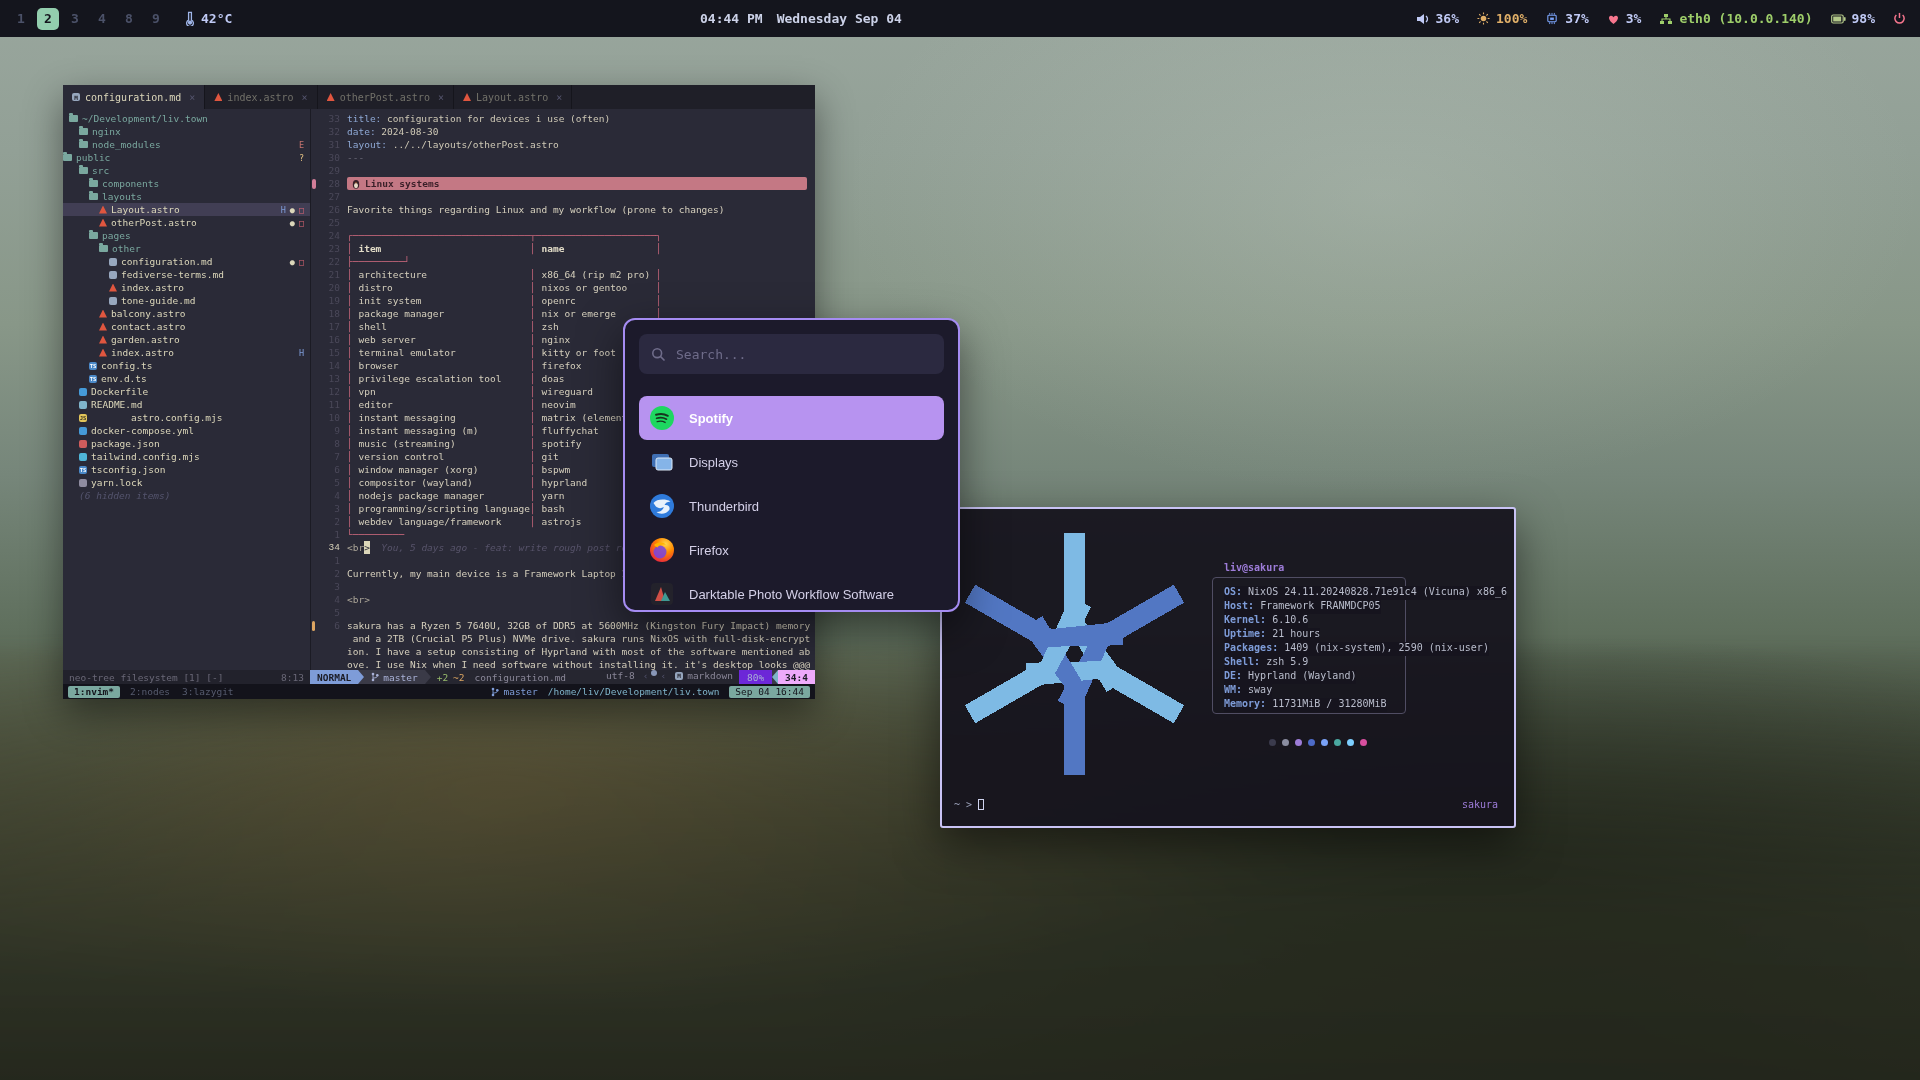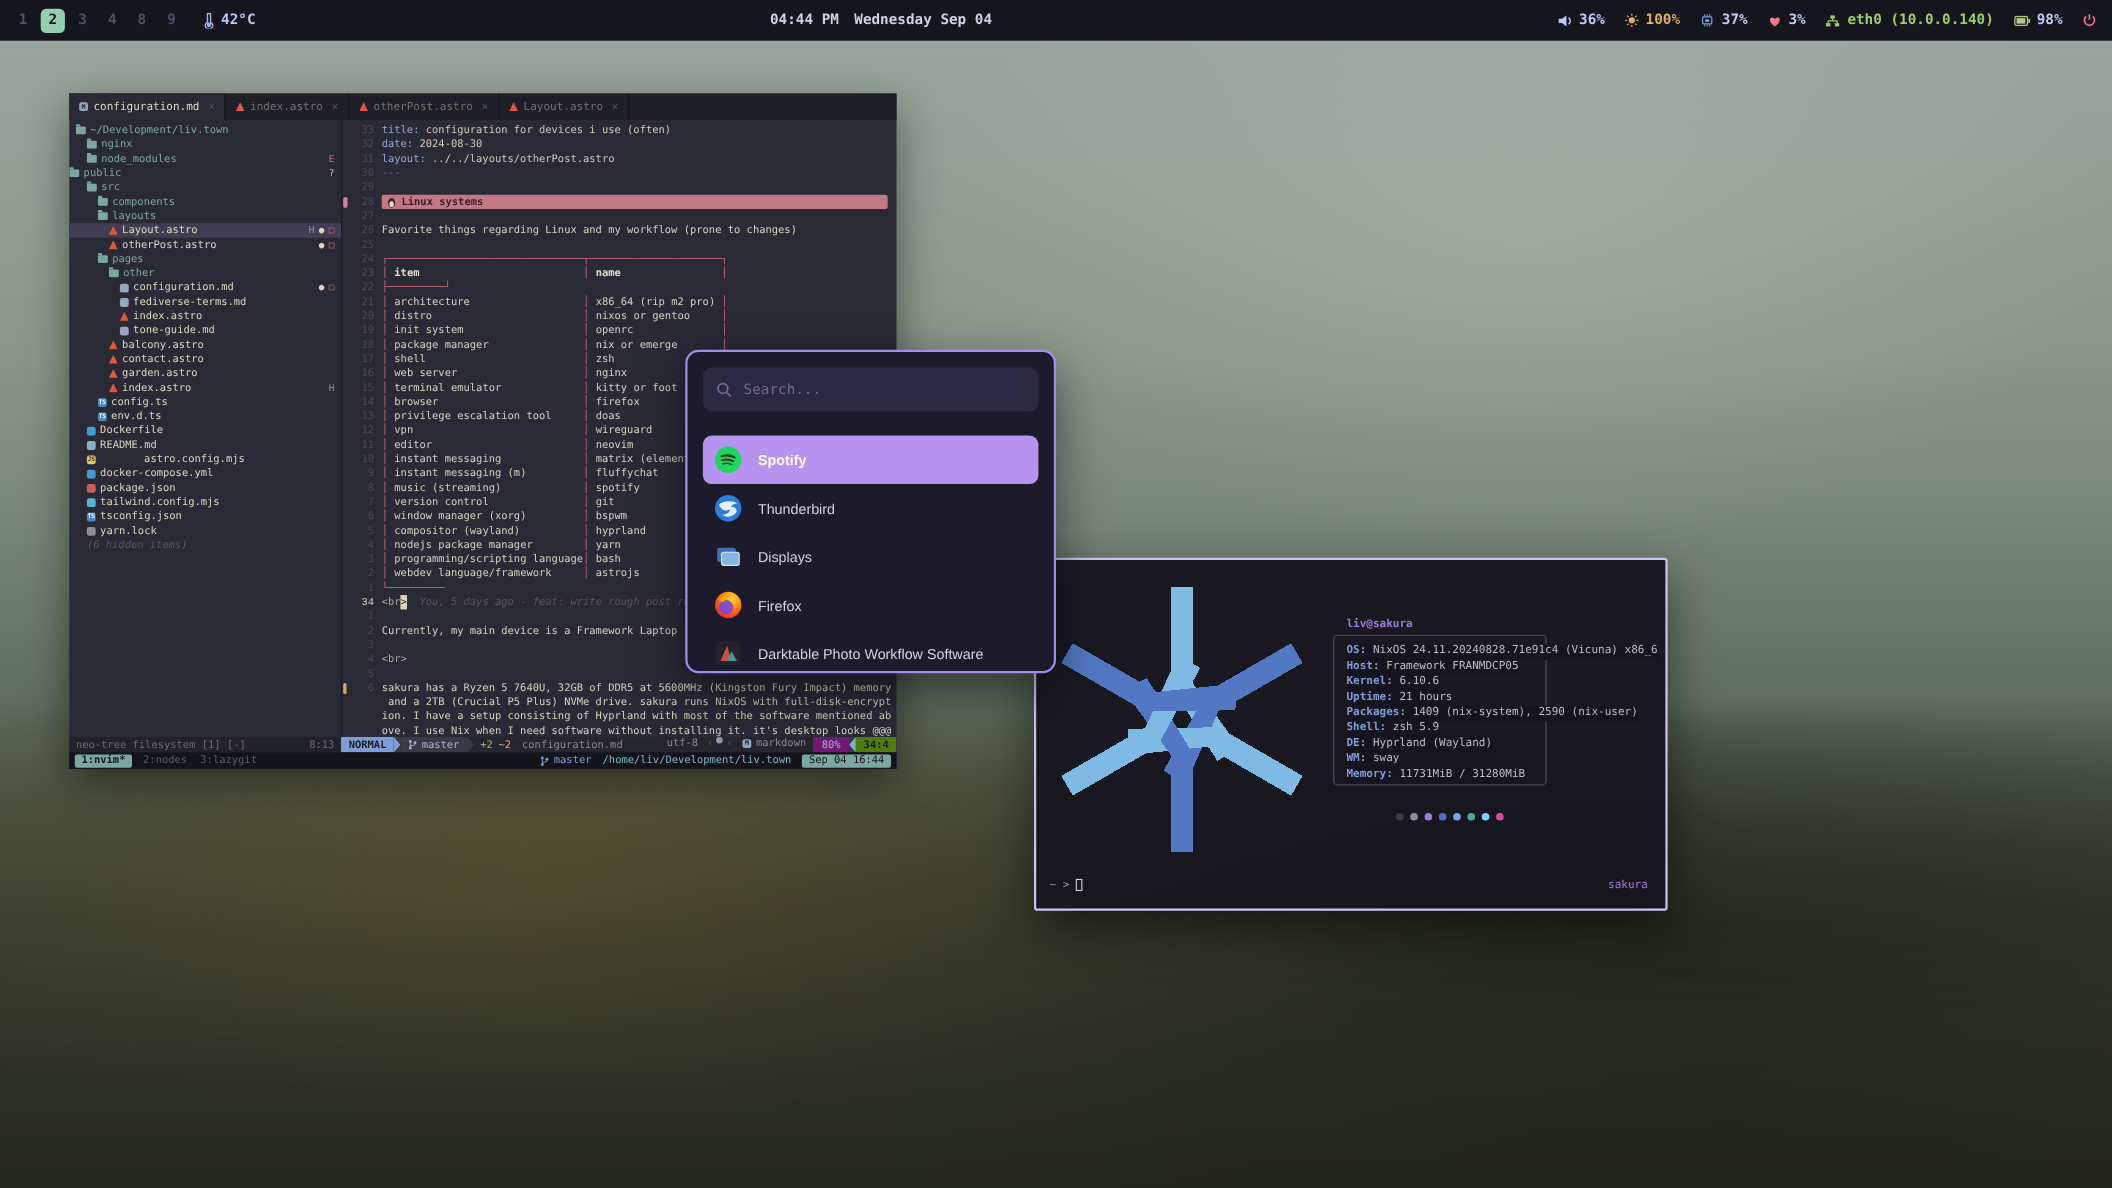--- a/index.html
+++ b/index.html
@@ -99,23 +99,23 @@
   .seg-b{background:#3a3a47;color:#a9b1d6;padding:0 7px;display:flex;gap:4px;align-items:center;height:100%;}
   .arw.gray{border-left:6px solid #3a3a47;}
   .seg-diff{padding:0 6px;display:flex;gap:5px;}
   .diff-add{color:#98bb6c;} .diff-chg{color:#dca561;}
   .seg-file{color:#8a8798;padding:0 4px;}
   .sl-right{margin-left:auto;display:flex;align-items:flex-start;height:100%;}
   .seg-enc{color:#8a8798;padding:0 5px;}
   .sepch{color:#54546d;padding:0 3px;}
   .mini-dot{width:6px;height:6px;border-radius:50%;background:#8a98b8;display:inline-block;}
   .seg-ft{display:flex;gap:4px;align-items:center;color:#8a8798;padding:0 6px;}
-  .seg-pct{color:#a9b1d6;padding:0 8px;background:#701a75;height:100%;display:flex;align-items:center;}
+  .seg-pct{color:#a9b1d6;padding:0 8px;background:#6d28d9;height:100%;display:flex;align-items:center;}
   .arw.cyanl{border-left:none;border-right:6px solid #7fb4ca;background:#3a3a47;}
-  .seg-pos{background:#4d7c0f;color:#1b1b24;font-weight:bold;padding:0 7px;height:100%;display:flex;align-items:center;}
+  .seg-pos{background:#f0abfc;color:#1b1b24;font-weight:bold;padding:0 7px;height:100%;display:flex;align-items:center;}
 
   
   .tmux{height:15px;background:#13131b;display:flex;align-items:center;font-size:9.5px;padding:0 5px;gap:8px;color:#565b6e;flex:none;}
   .tchip{background:#7aa89f;color:#13131b;padding:0 6px;border-radius:2px;height:12px;display:flex;align-items:center;font-weight:bold;}
   .twin{padding:0 2px;}
   .tmux-right{margin-left:auto;display:flex;gap:10px;align-items:center;}
   .tbranch{color:#7e9cd8;display:flex;gap:4px;align-items:center;}
   .tpath{color:#7fb4ca;}
   .tdate{background:#7aa89f;color:#13131b;padding:0 6px;border-radius:2px;height:12px;display:flex;align-items:center;}
 
@@ -526,34 +526,34 @@
             <path d="M7 9.8c4.2-1.2 8.6-.8 11.8 1" stroke="#17351f" stroke-width="2" fill="none" stroke-linecap="round"></path>
             <path d="M7.6 13.3c3.5-1 7.2-.6 9.9.9" stroke="#17351f" stroke-width="1.7" fill="none" stroke-linecap="round"></path>
             <path d="M8.2 16.6c2.8-.8 5.7-.5 7.9.8" stroke="#17351f" stroke-width="1.4" fill="none" stroke-linecap="round"></path>
           </svg>
         </span>
         <span class="alabel">Spotify</span>
       </div>
       <div class="app">
         <span class="aicon">
           <svg width="26" height="26" viewBox="0 0 26 26">
+            <rect x="3" y="5" width="17" height="13" rx="2" fill="#3f6fb4"></rect>
+            <rect x="7" y="9" width="16" height="12" rx="2" fill="#85b4e8" stroke="#dbe9f8" stroke-width="1"></rect>
+          </svg>
+        </span>
+        <span class="alabel">Displays</span>
+      </div>
+      <div class="app">
+        <span class="aicon">
+          <svg width="26" height="26" viewBox="0 0 26 26">
             <circle cx="13" cy="13" r="12" fill="#2f7bdb"></circle>
             <path d="M4.5 10c3-4 12-4.5 17-1.5-3.5.3-5 1.5-6 3.5 4-.5 5.5 1.5 5 4.5-2.5 4.5-9.5 5.5-13 2.5 3.8 0 6.8-2.1 7.3-5-2.6 1.7-6 1.6-8.3-1z" fill="#e8f1fb"></path>
           </svg>
         </span>
         <span class="alabel">Thunderbird</span>
-      </div>
-      <div class="app">
-        <span class="aicon">
-          <svg width="26" height="26" viewBox="0 0 26 26">
-            <rect x="3" y="5" width="17" height="13" rx="2" fill="#3f6fb4"></rect>
-            <rect x="7" y="9" width="16" height="12" rx="2" fill="#85b4e8" stroke="#dbe9f8" stroke-width="1"></rect>
-          </svg>
-        </span>
-        <span class="alabel">Displays</span>
       </div>
       <div class="app">
         <span class="aicon">
           <svg width="26" height="26" viewBox="0 0 26 26">
             <defs>
               <radialGradient id="ffg" cx="65%" cy="25%" r="80%">
                 <stop offset="0%" stop-color="#ffd54a"></stop>
                 <stop offset="45%" stop-color="#ff8a00"></stop>
                 <stop offset="100%" stop-color="#e8283c"></stop>
               </radialGradient>

